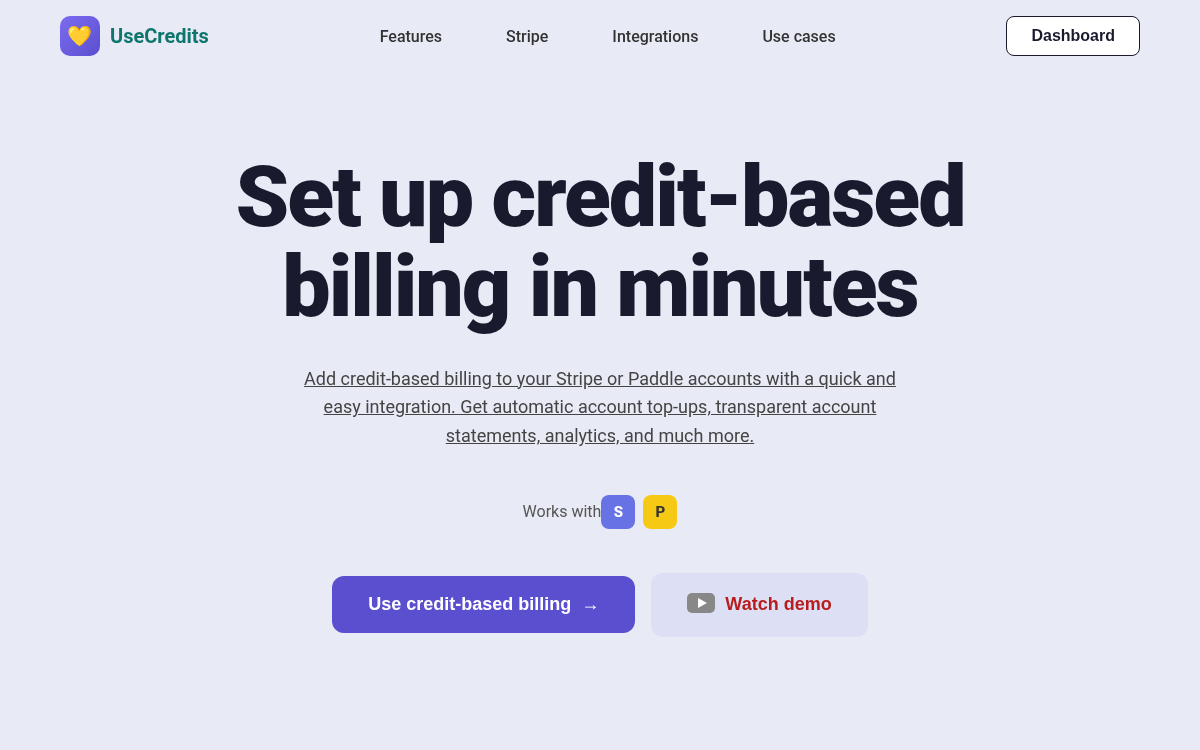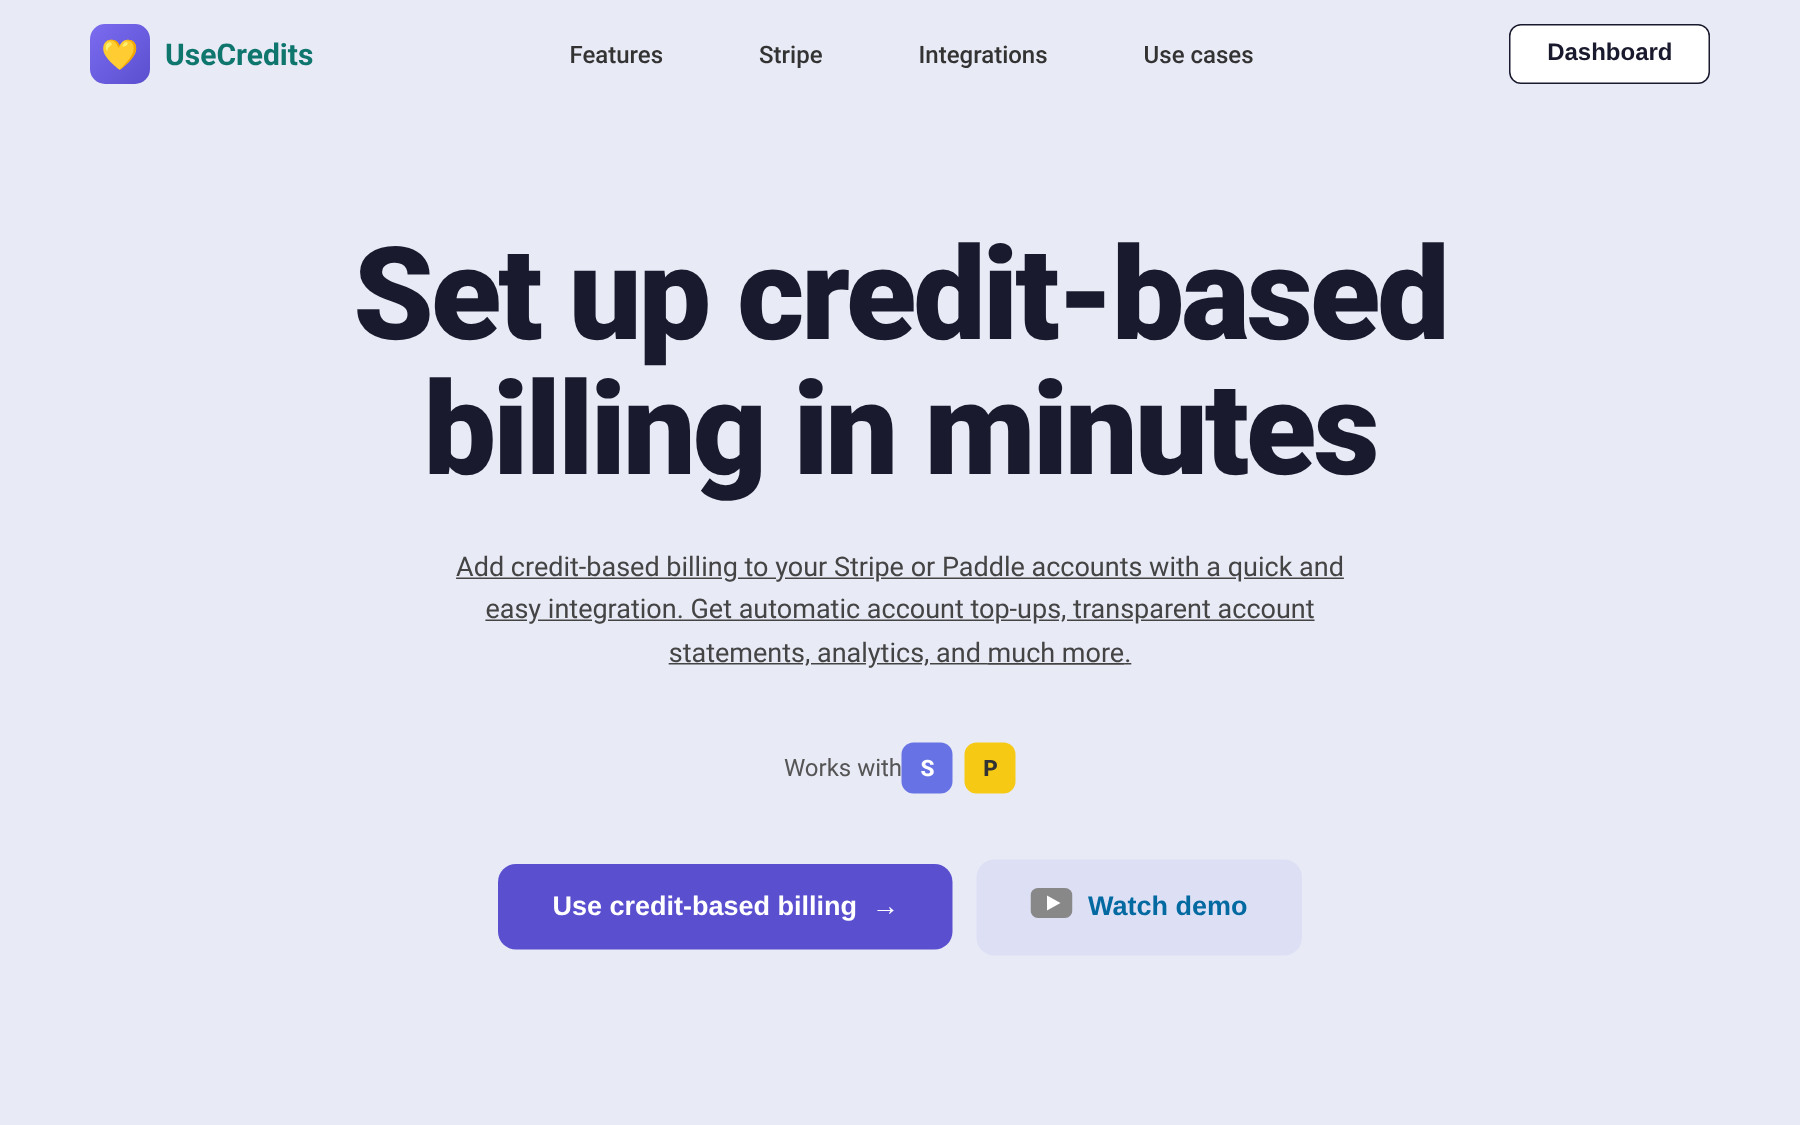--- a/index.html
+++ b/index.html
@@ -157,21 +157,21 @@
       font-size: 18px;
       font-weight: 600;
       cursor: pointer;
       display: flex;
       align-items: center;
       gap: 10px;
     }
 
     .btn-secondary {
       background: #dde0f5;
-      color: #0369a1;
+      color: #b91c1c;
       border: none;
       border-radius: 12px;
       padding: 18px 36px;
       font-size: 18px;
       font-weight: 600;
       cursor: pointer;
       display: flex;
       align-items: center;
       gap: 10px;
     }

